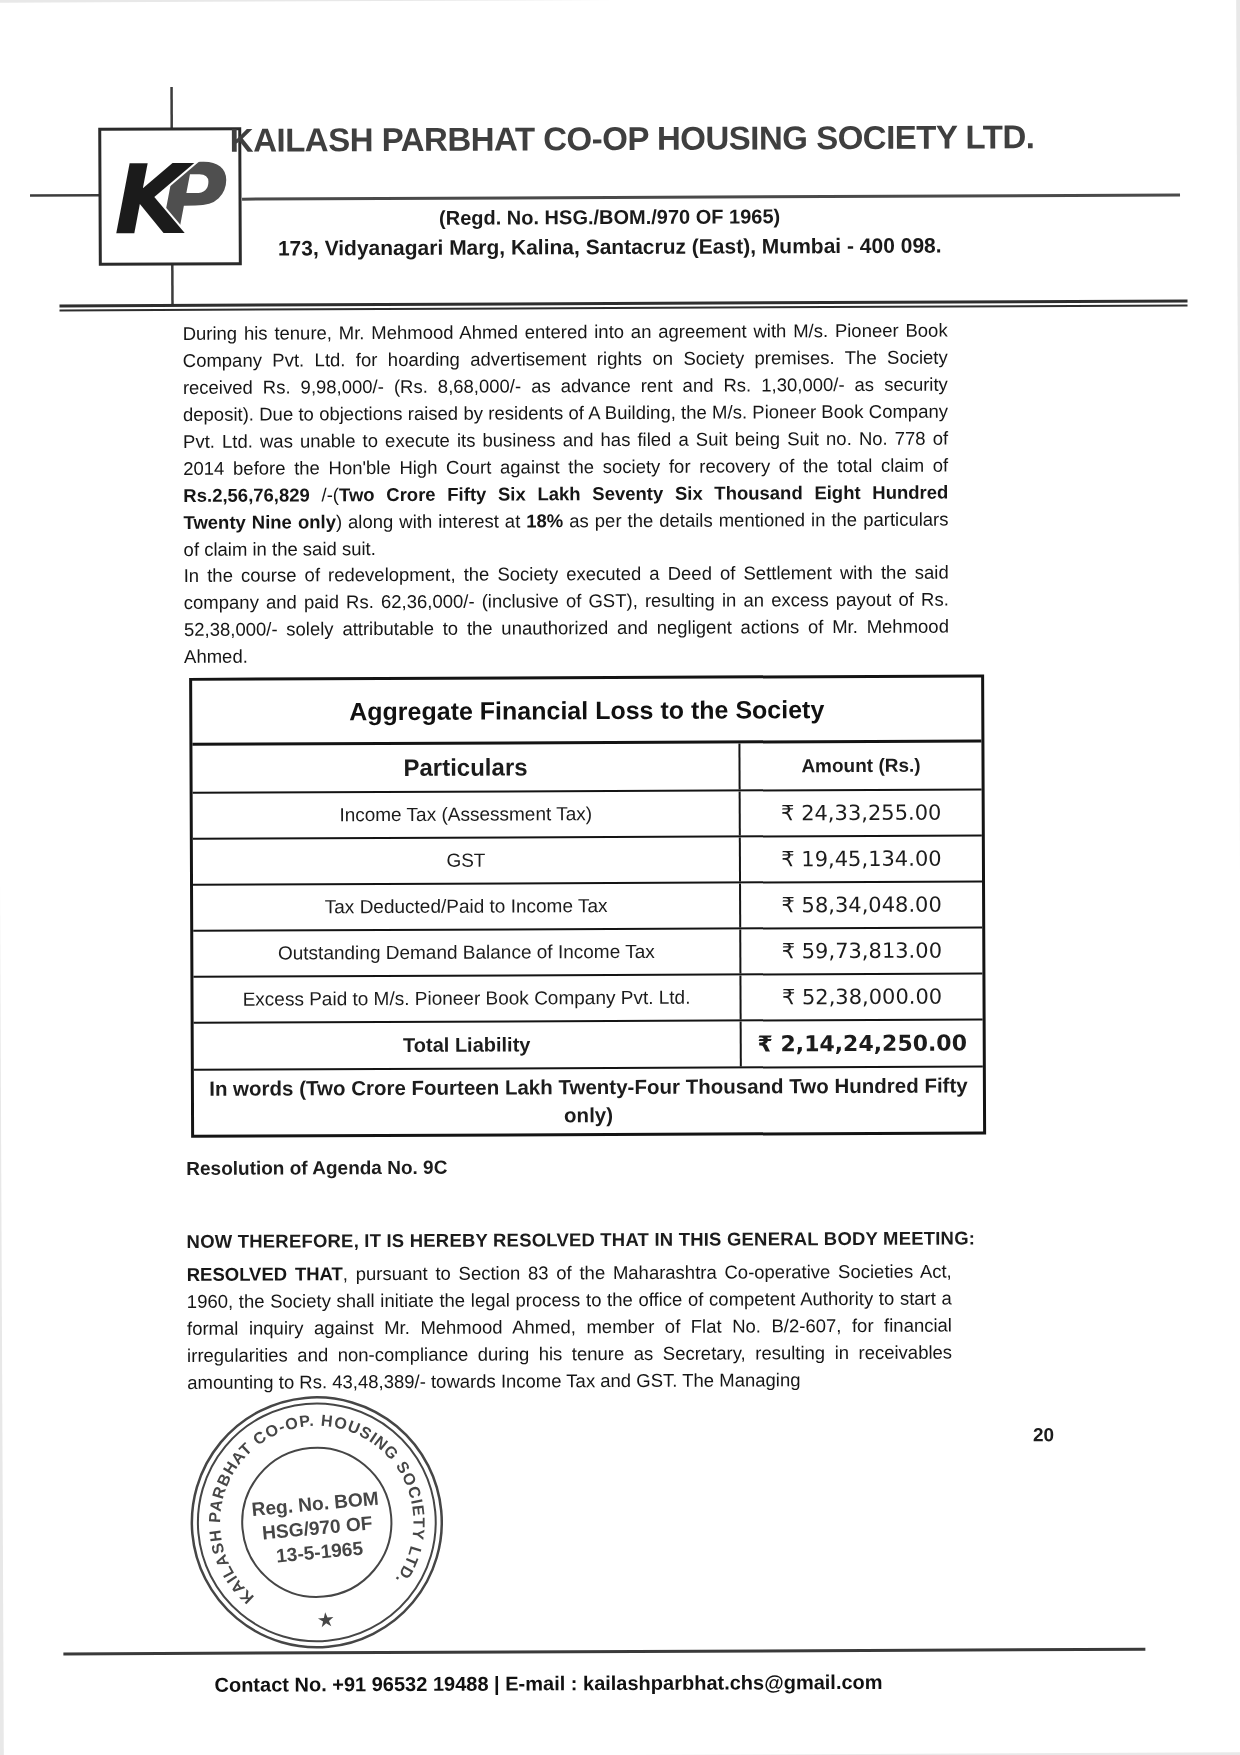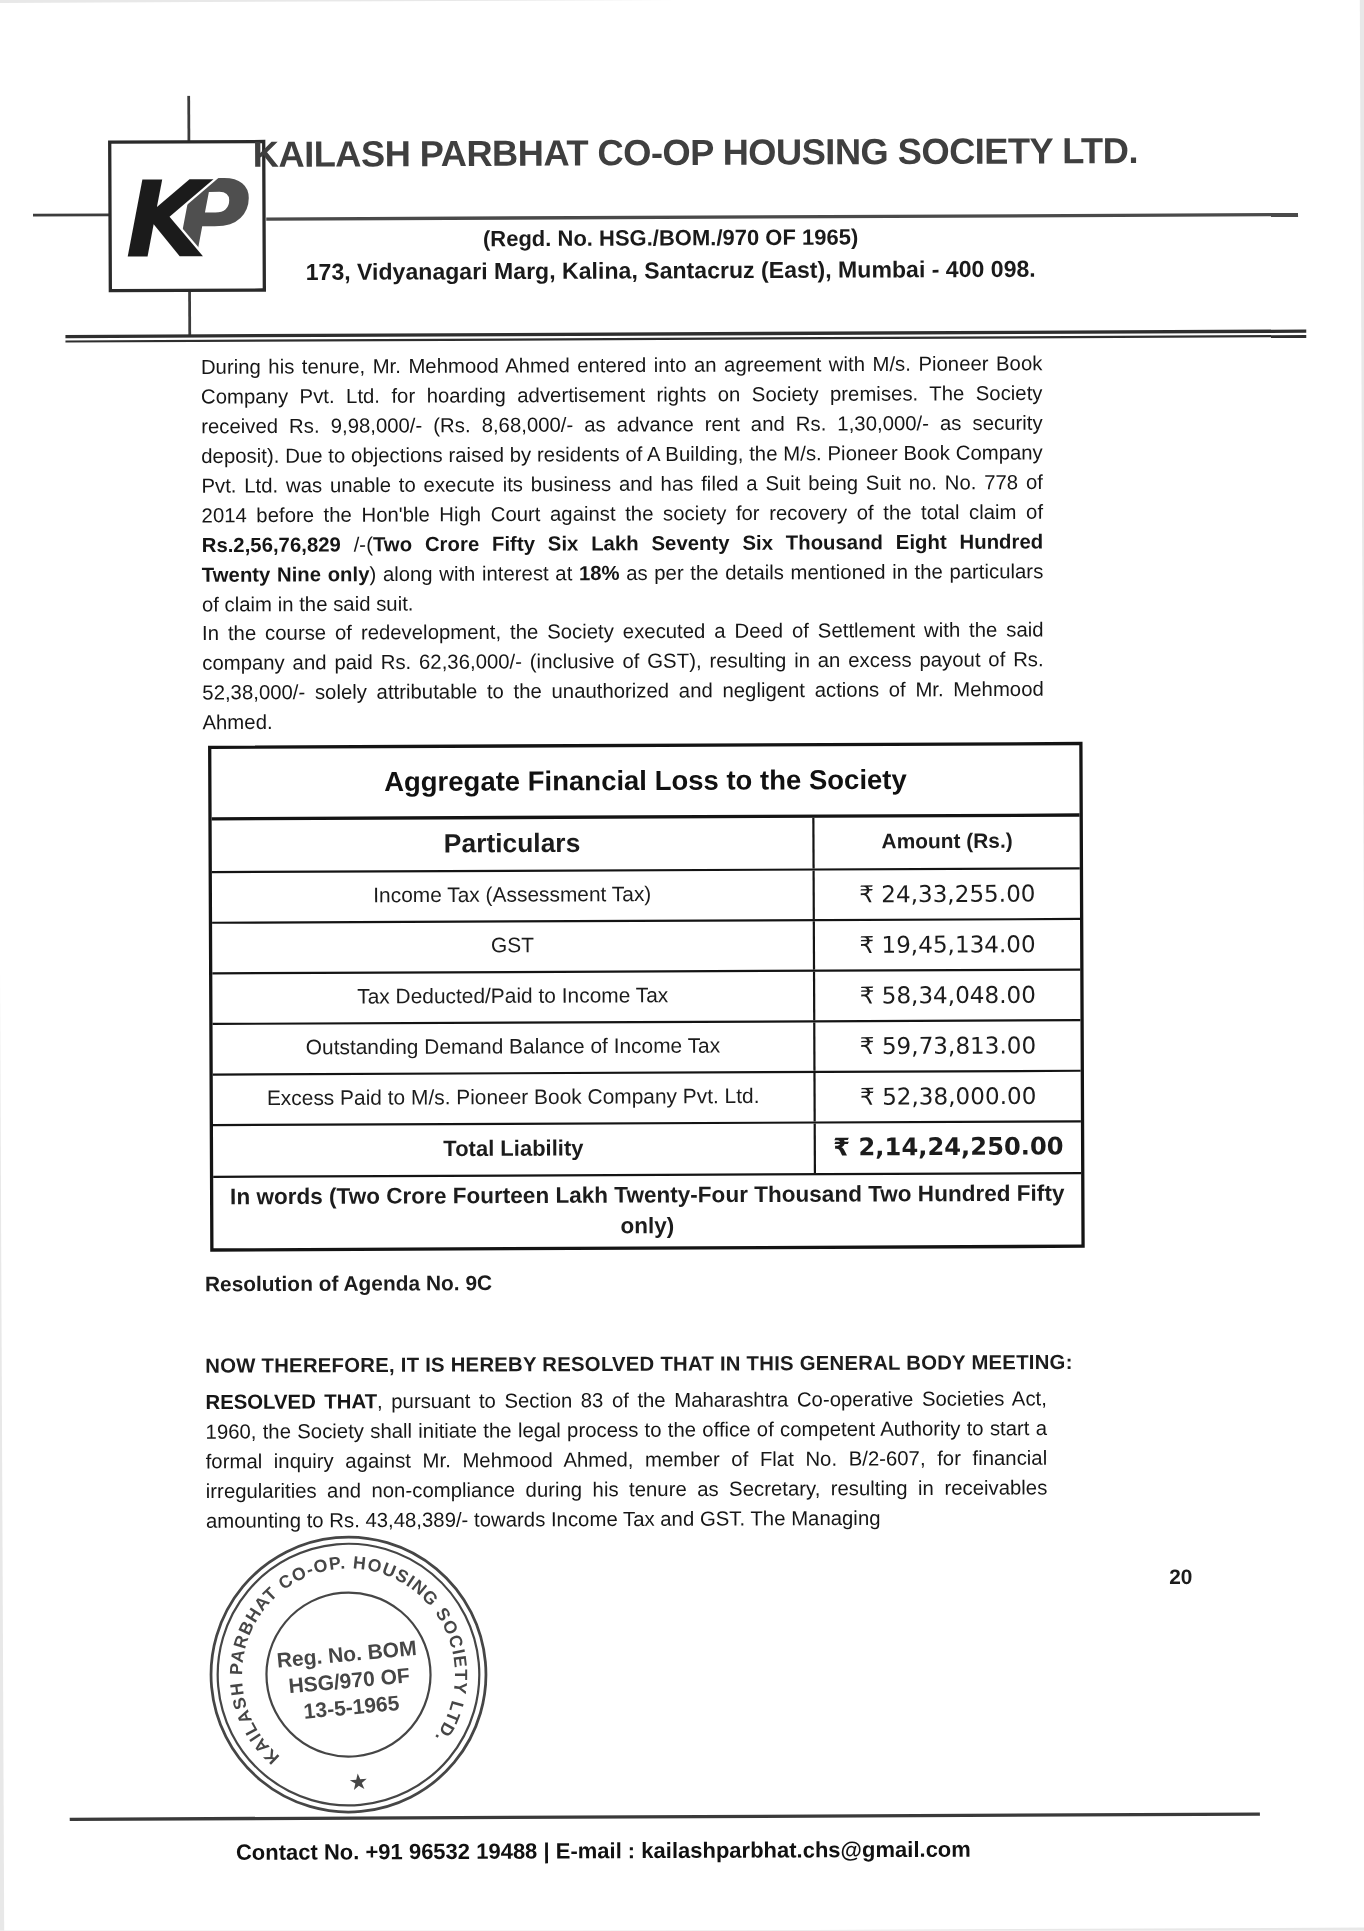--- a/index.html
+++ b/index.html
@@ -52,21 +52,21 @@
   .t-total .c2 { font-size:22px; font-weight:bold; font-family:"DejaVu Sans",sans-serif; }
   .t-words { min-height:62px; display:flex; align-items:center; justify-content:center;
     text-align:center; font-size:20.5px; font-weight:bold; line-height:28px; padding:4px 10px;
     box-sizing:border-box; }
 
   
   .res-head { left:185px; top:1156px; font-size:19px; font-weight:bold; }
   .res-sub  { left:185px; top:1229px; font-size:18.5px; font-weight:bold; letter-spacing:0.2px; }
   .res-para { top:1259px; }
 
-  .page-num { left:1048px; top:1426px; width:46px; text-align:center; font-size:19px; font-weight:bold; }
+  .page-num { left:1018px; top:1426px; width:46px; text-align:center; font-size:19px; font-weight:bold; }
 
   .stamp { left:183px; top:1390px; width:262px; height:262px; opacity:0.88; }
 
   .footer-rule { left:60px; top:1650px; width:1082px; height:3px; background:#3a3a3a; }
   .footer-text { left:0px; top:1672px; width:1090px; text-align:center;
     font-size:20px; font-weight:bold; color:#111; }
 </style>
 </head>
 <body>
 

